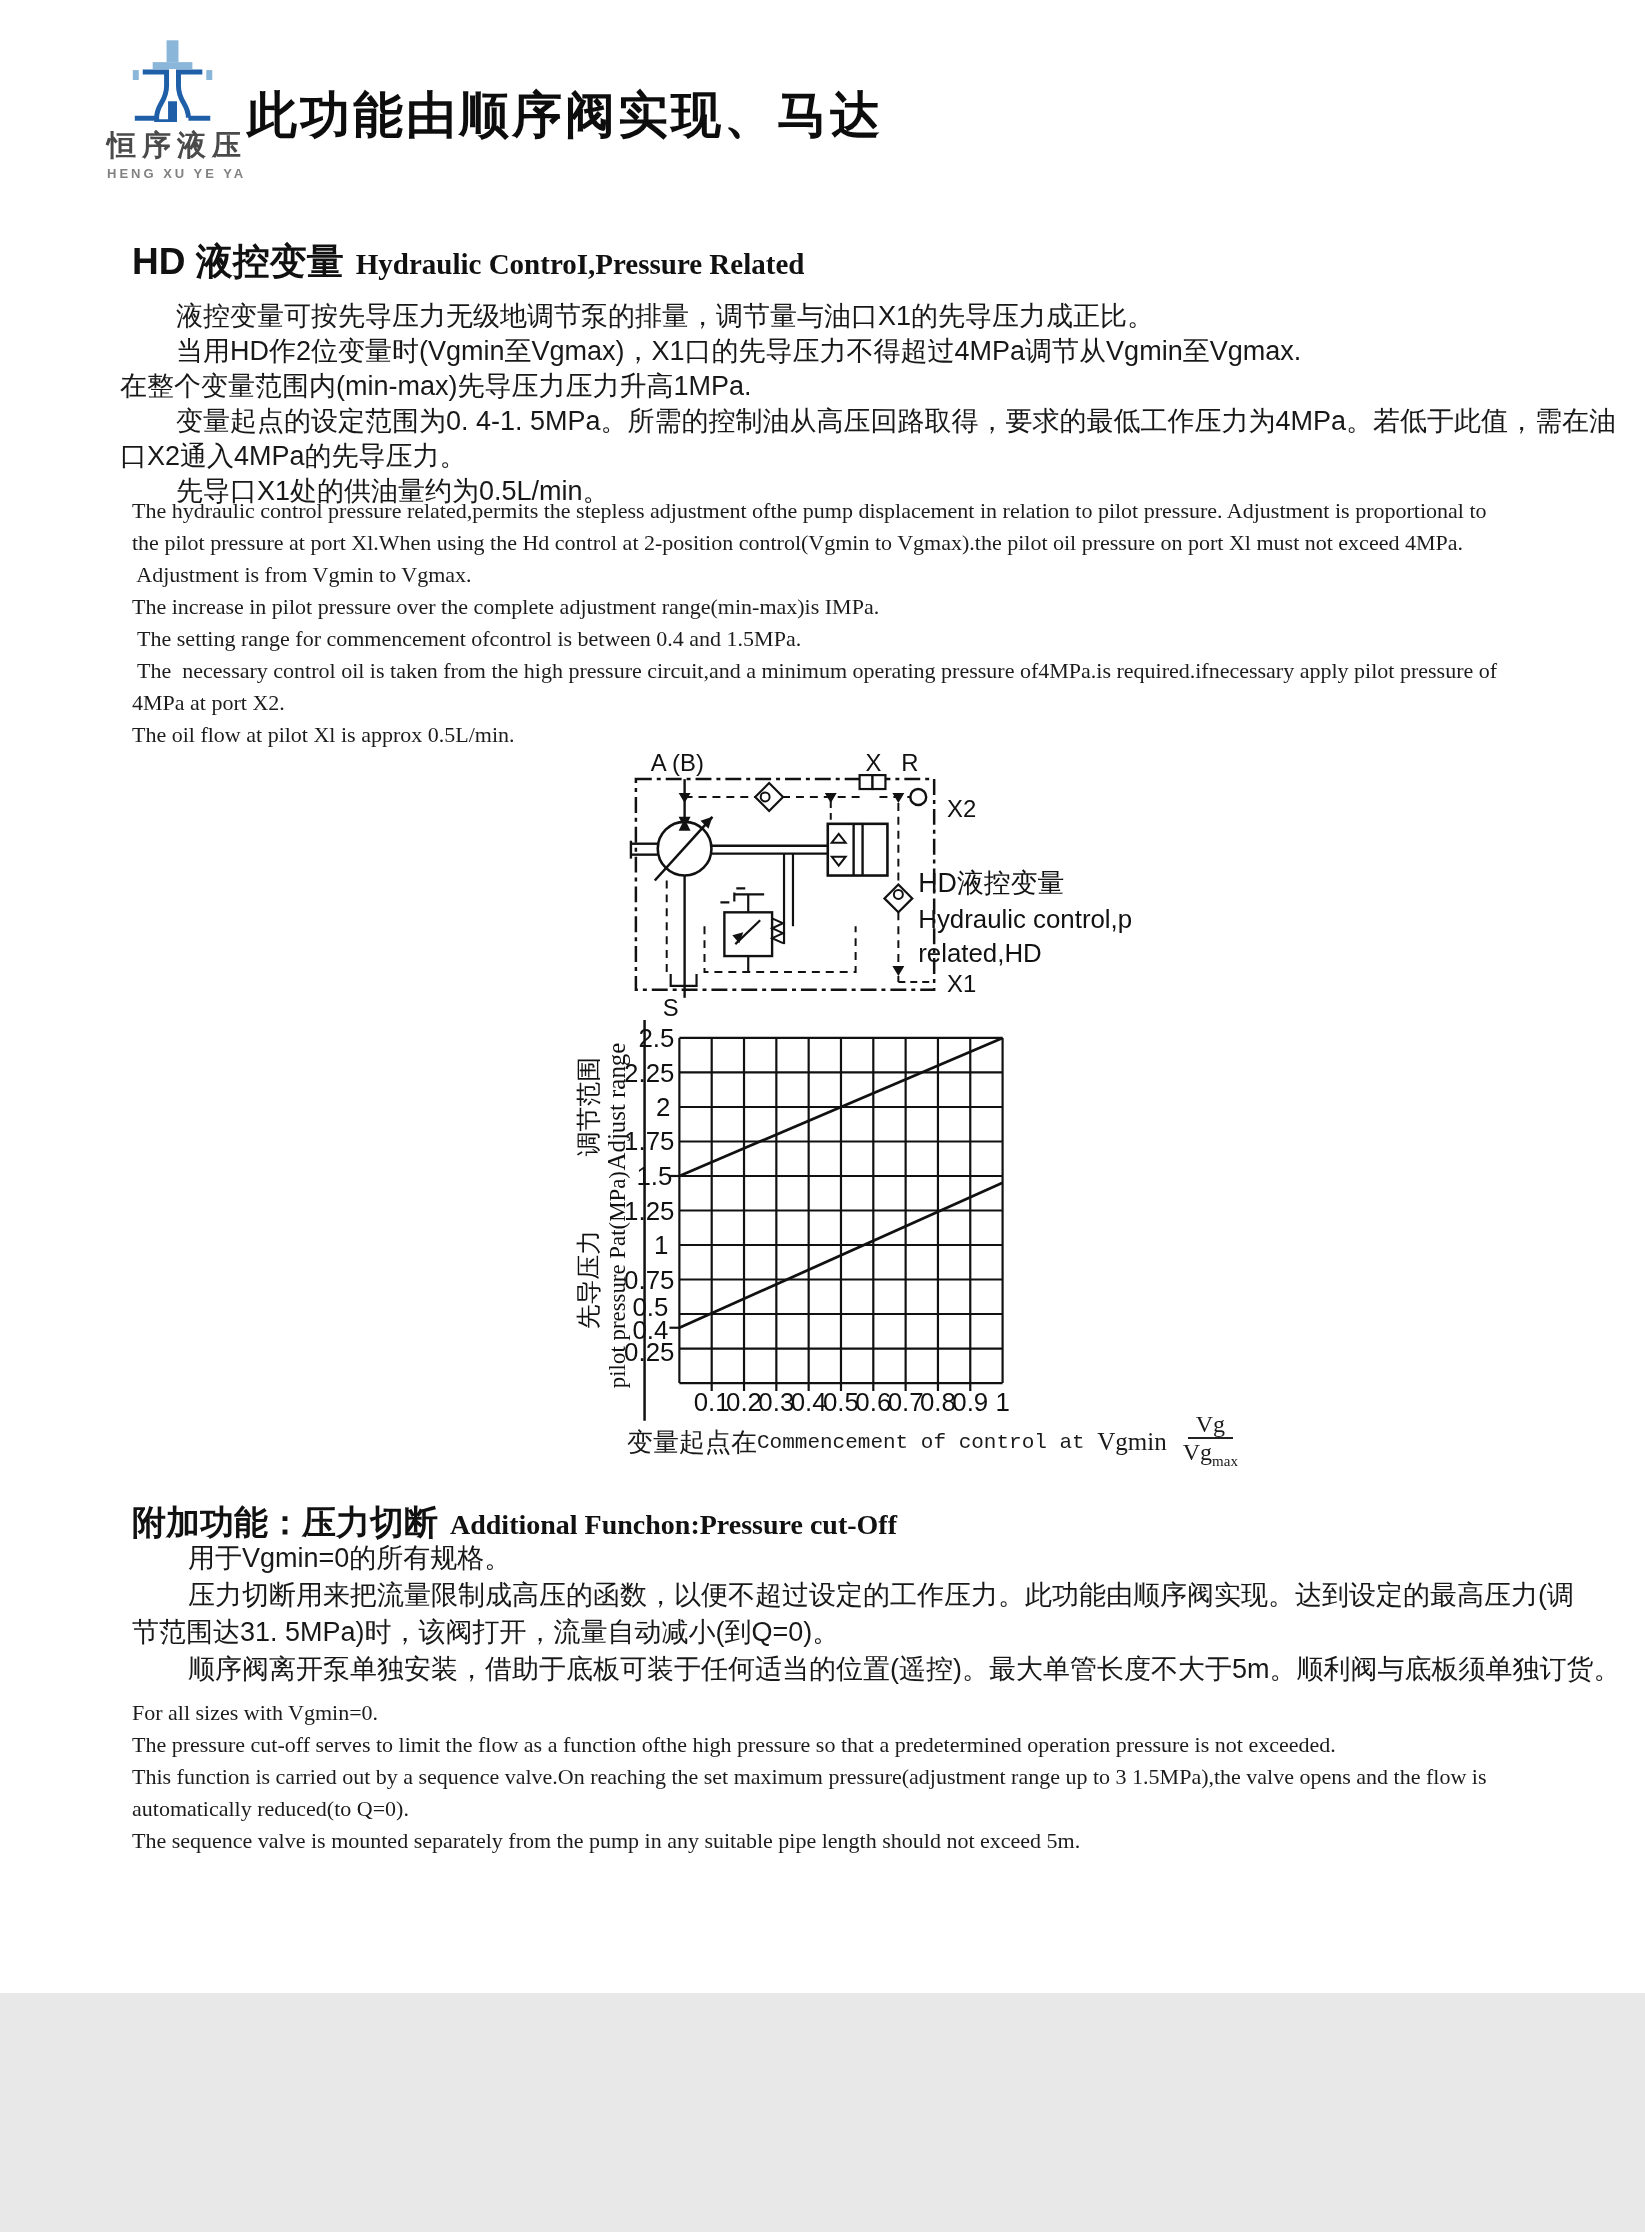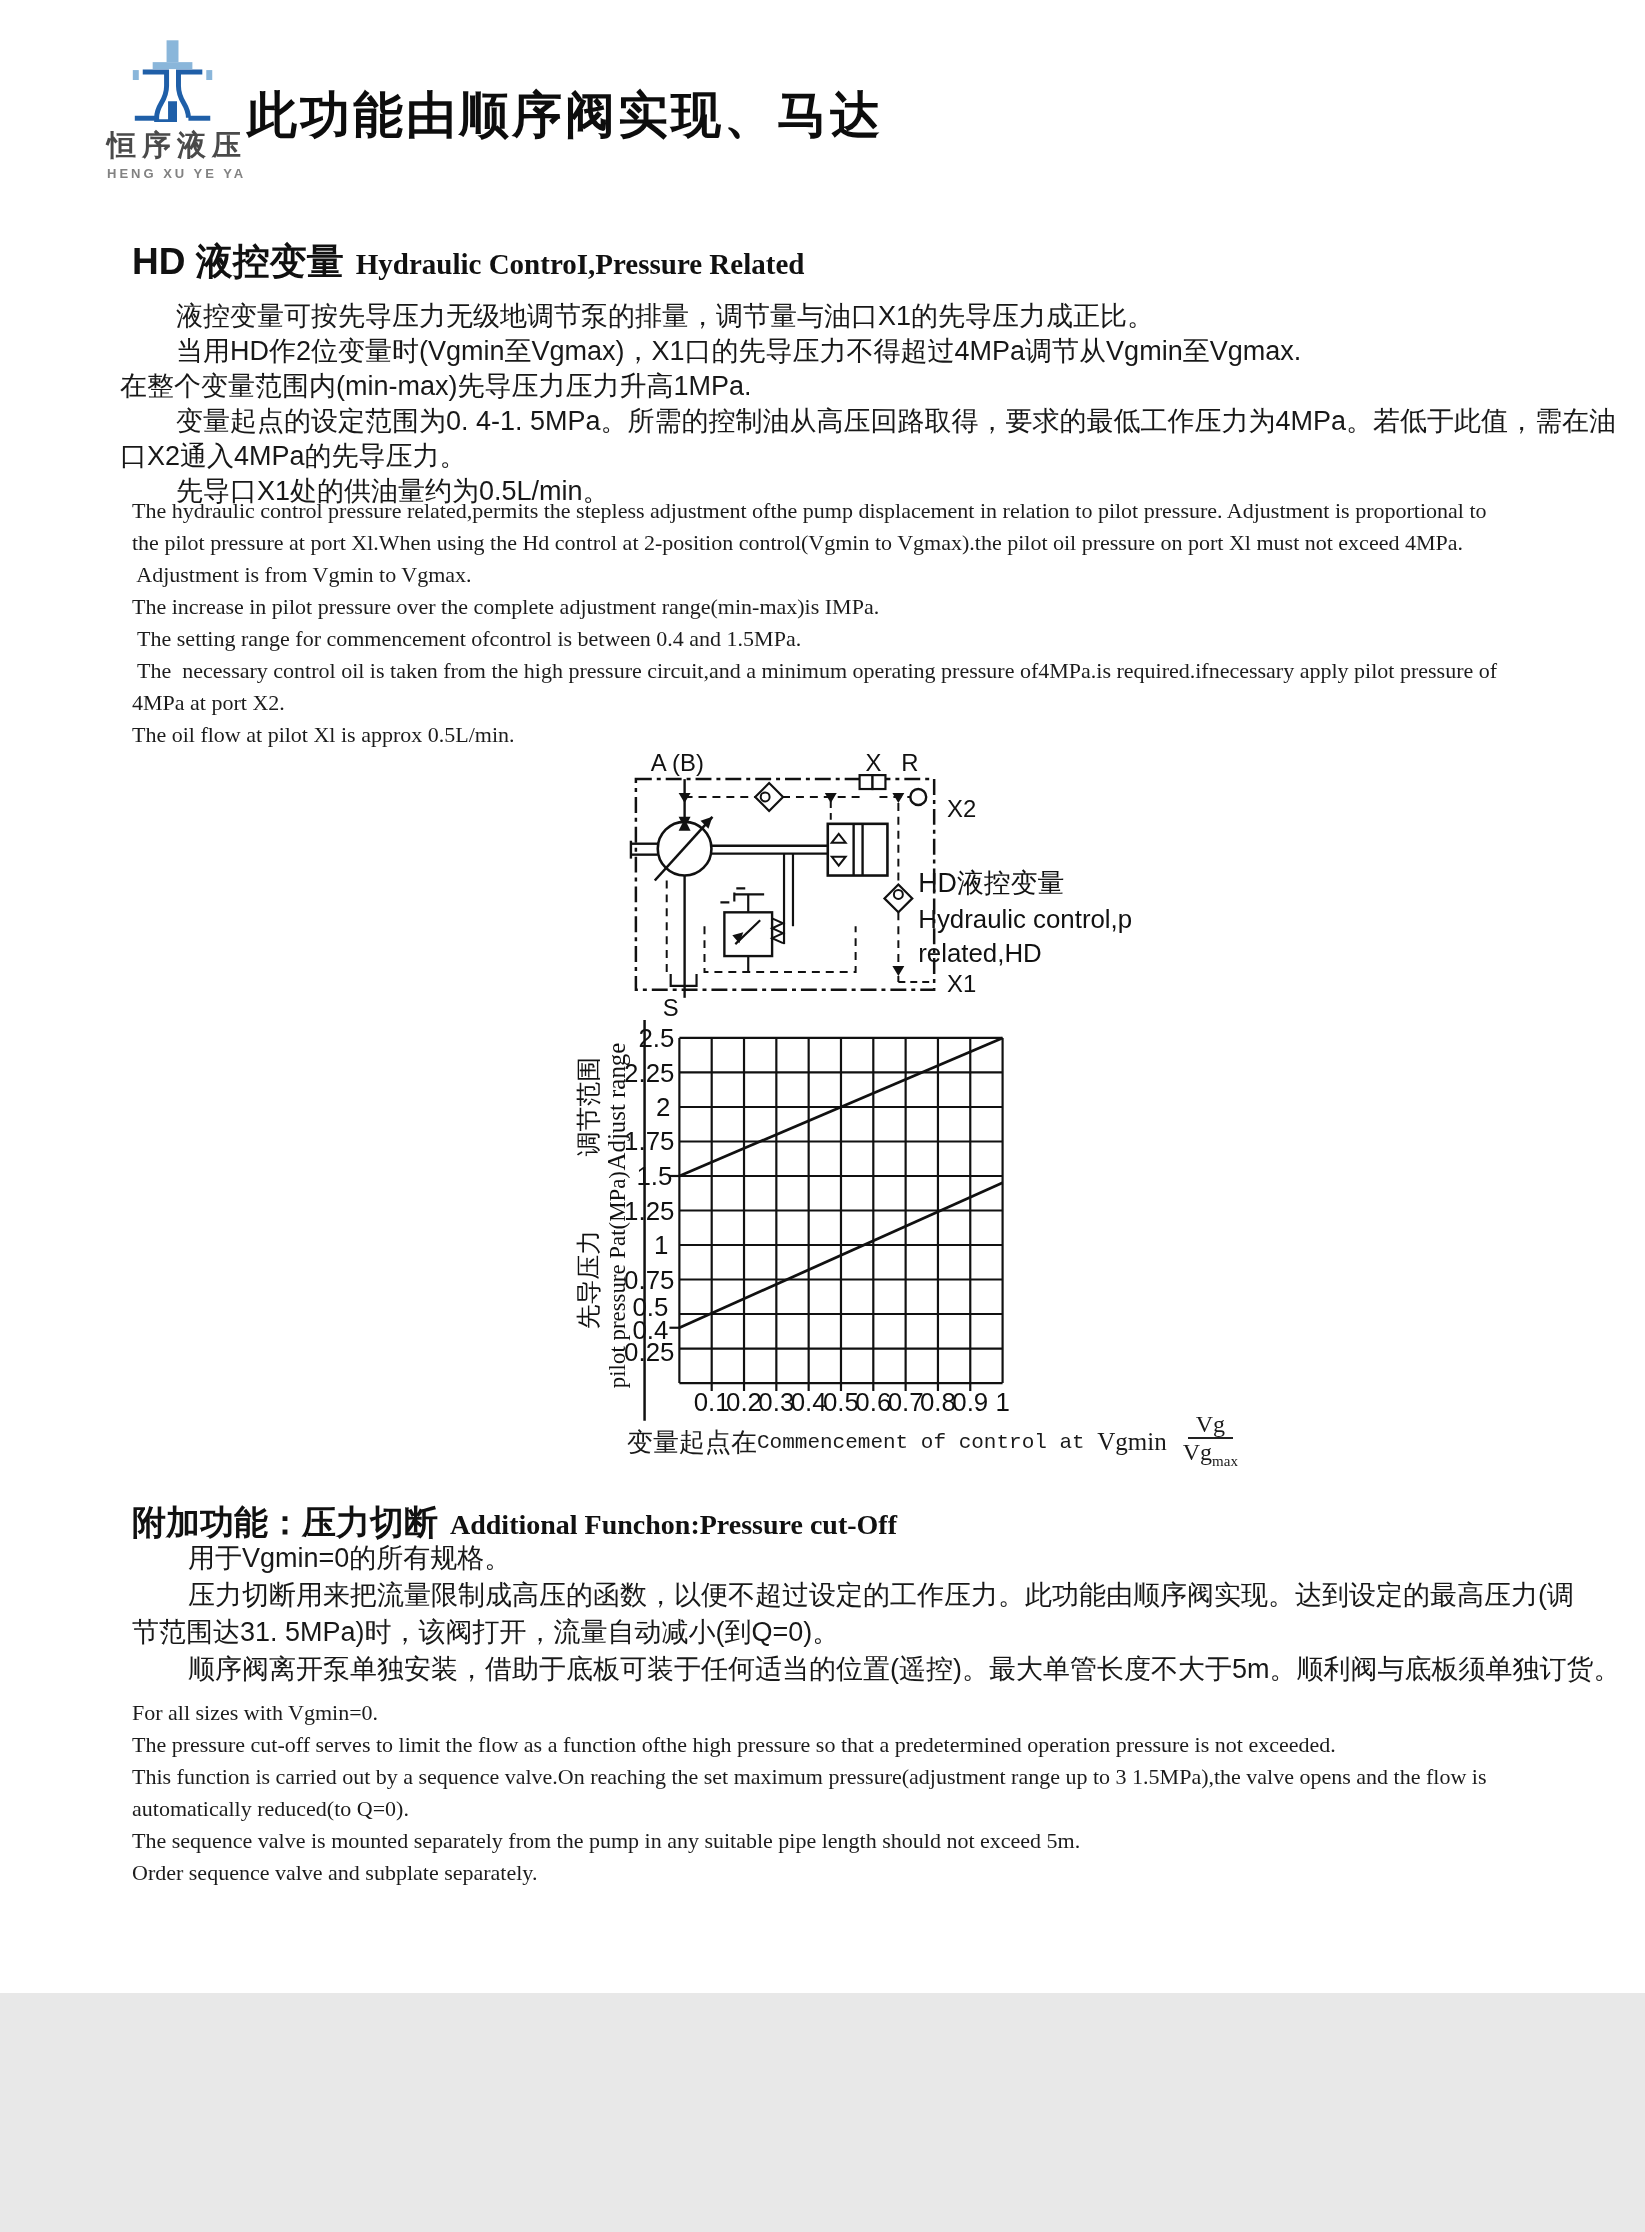--- a/index.html
+++ b/index.html
@@ -268,19 +268,18 @@
     <div class="cnline cnline2">节范围达31. 5MPa)时，该阀打开，流量自动减小(到Q=0)。</div>
     <div class="cnline cnline2 ind">顺序阀离开泵单独安装，借助于底板可装于任何适当的位置(遥控)。最大单管长度不大于5m。顺利阀与底板须单独订货。</div>
   </div>
 
   <div class="abs" style="left:132px;top:1697px;width:1443px;">
     <div class="enline">For all sizes with Vgmin=0.</div>
     <div class="enline">The pressure cut-off serves to limit the flow as a function ofthe high pressure so that a predetermined operation pressure is not exceeded.</div>
     <div class="enline">This function is carried out by a sequence valve.On reaching the set maximum pressure(adjustment range up to 3 1.5MPa),the valve opens and the flow is</div>
     <div class="enline">automatically reduced(to Q=0).</div>
     <div class="enline">The sequence valve is mounted separately from the pump in any suitable pipe length should not exceed 5m.</div>
-    <div class="enline">Order sequence valve and subplate separately.</div>
   </div>
 
   <div class="abs pagenum" style="top:2101px;left:0px;">– 38 –</div>
 
 </div>
 
 
 </body></html>

